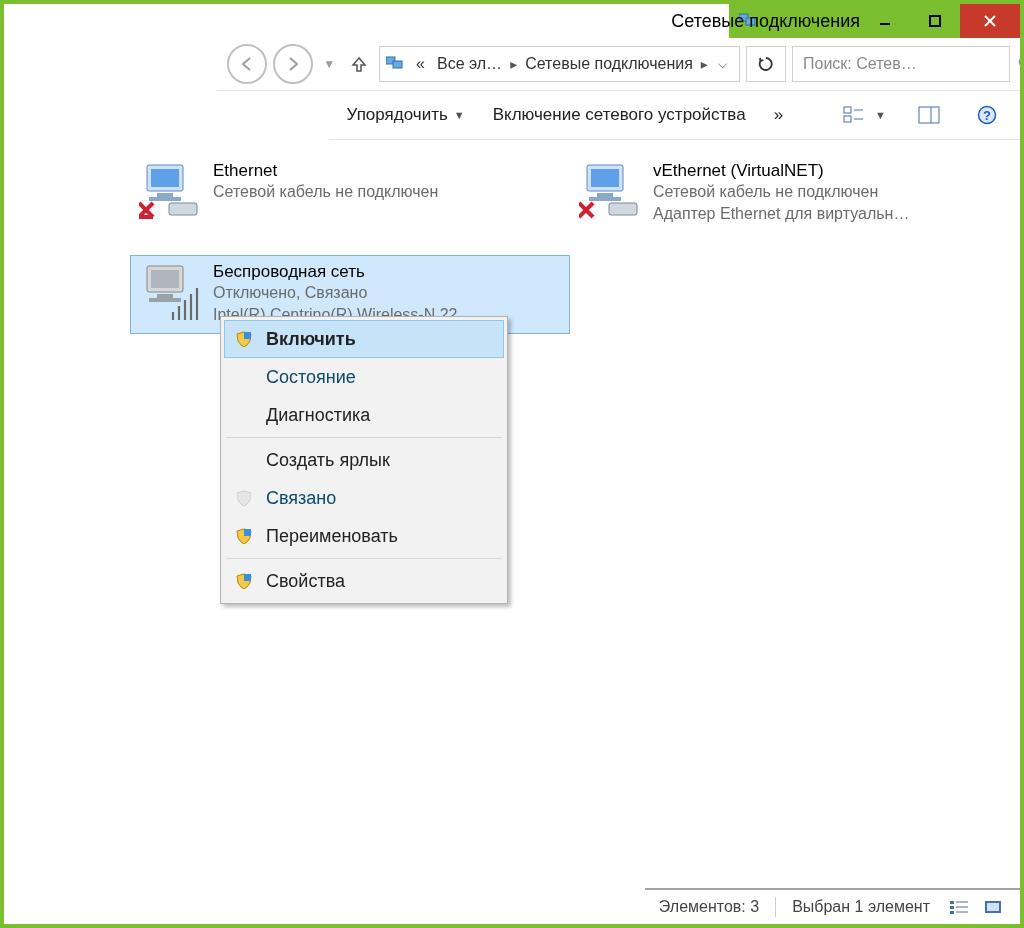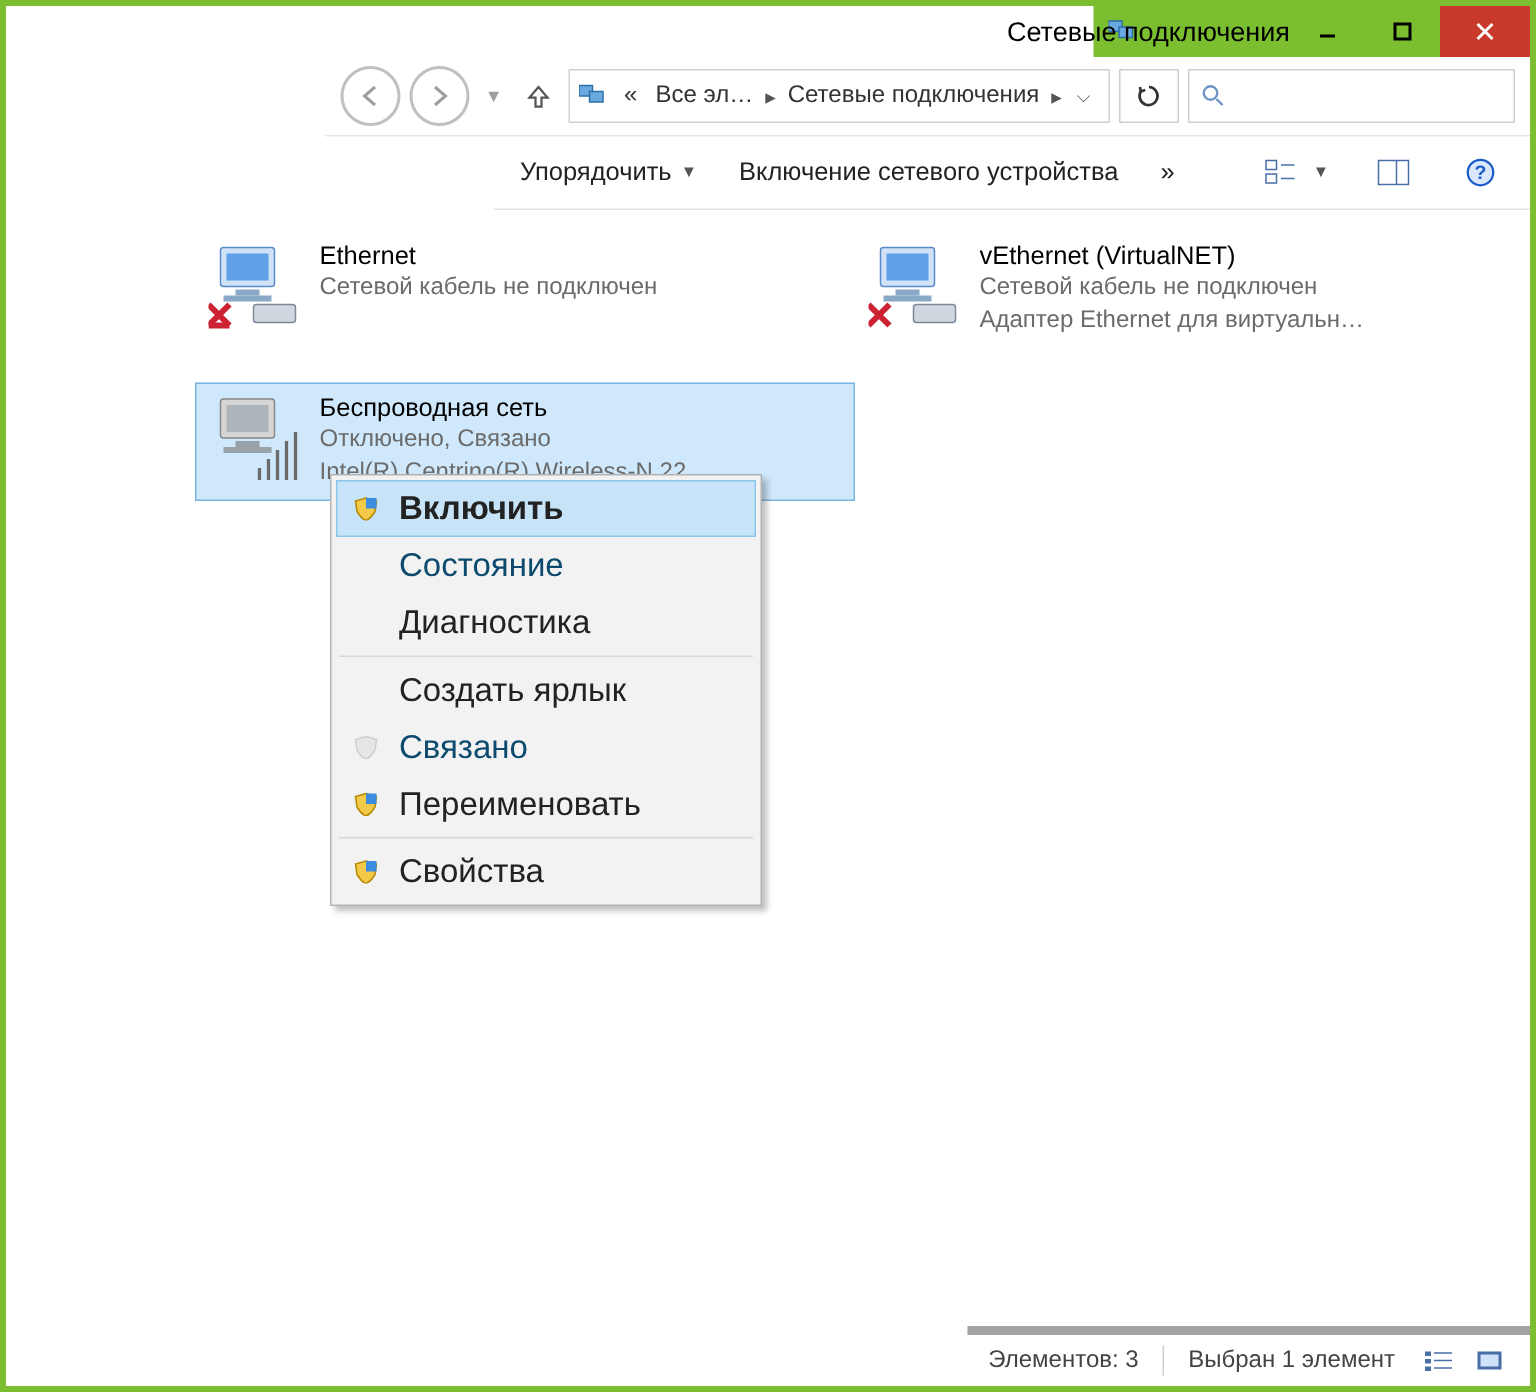--- a/index.html
+++ b/index.html
@@ -35,27 +35,27 @@
   .content{flex:1;position:relative;background:#fff;padding:14px 10px;overflow:hidden;}
   .item-row{display:flex;}
   .net-item{width:440px;display:flex;gap:10px;padding:6px 8px;box-sizing:border-box;border:1px solid transparent;}
   .net-item.selected{background:#cfe8fb;border:1px solid #7bb6e3;}
   .net-icon{width:64px;height:60px;position:relative;flex-shrink:0;}
   .net-text{flex:1;min-width:0;}
   .net-title{font-size:17px;color:#000;white-space:nowrap;overflow:hidden;text-overflow:ellipsis;}
   .net-line{font-size:16px;color:#6b6b6b;white-space:nowrap;overflow:hidden;text-overflow:ellipsis;line-height:1.4;}
   
   .context-menu{position:absolute;left:100px;top:176px;width:280px;background:#f2f2f2;border:1px solid #b3b3b3;box-shadow:3px 3px 4px rgba(0,0,0,.25);padding:3px;}
-  .cm-item{height:38px;display:flex;align-items:center;gap:12px;padding:0 10px;font-size:22px;color:#222;}
+  .cm-item{height:38px;display:flex;align-items:center;gap:12px;padding:0 10px;font-size:18px;color:#222;}
   .cm-item.hover{background:#c6e3f7;border:1px solid #8cc6ea;padding:0 9px;height:36px;font-weight:bold;}
   .cm-item.disabled{color:#0c4a6e;}
   .cm-icon{width:20px;height:20px;display:flex;align-items:center;justify-content:center;}
   .cm-sep{height:1px;background:#d6d6d6;margin:3px 2px;}
   
-  .statusbar{height:34px;border-top:6px solid #a3a3a3;display:flex;align-items:center;padding:0 14px;font-size:16px;color:#444;gap:8px;}
+  .statusbar{height:34px;border-top:2px solid #a3a3a3;display:flex;align-items:center;padding:0 14px;font-size:16px;color:#444;gap:8px;}
   .status-sep{width:1px;height:20px;background:#cfcfcf;margin:0 8px;}
   .status-spacer{flex:1;}
   .view-btn{width:26px;height:22px;display:flex;align-items:center;justify-content:center;color:#4a6ea8;}
   
   svg{display:block;}
 </style>
 </head>
 <body>
 
 <div class="window">
@@ -119,20 +119,21 @@
       <span class="bc-chevron">▸</span>
       <span class="bc-dropdown">⌵</span>
     </div>
     <div class="refresh">
       <svg width="18" height="18">
           <path d="M9 3 A6 6 0 1 1 3.5 6" fill="none" stroke="#333" stroke-width="1.8"></path>
           <path d="M3 3 L3.5 6 L6.5 5" fill="none" stroke="#333" stroke-width="1.8"></path>
         </svg>
     </div>
     <div class="search">
+      <input placeholder="Поиск: Сетев…" style="">
       <span>
         <svg width="16" height="16">
             <circle cx="6" cy="6" r="4.5" fill="none" stroke="#6d93c7" stroke-width="1.6"></circle>
             <line x1="10" y1="10" x2="14" y2="14" stroke="#6d93c7" stroke-width="1.6"></line>
           </svg>
       </span>
     </div>
   </div>
 
   <div class="toolbar">

